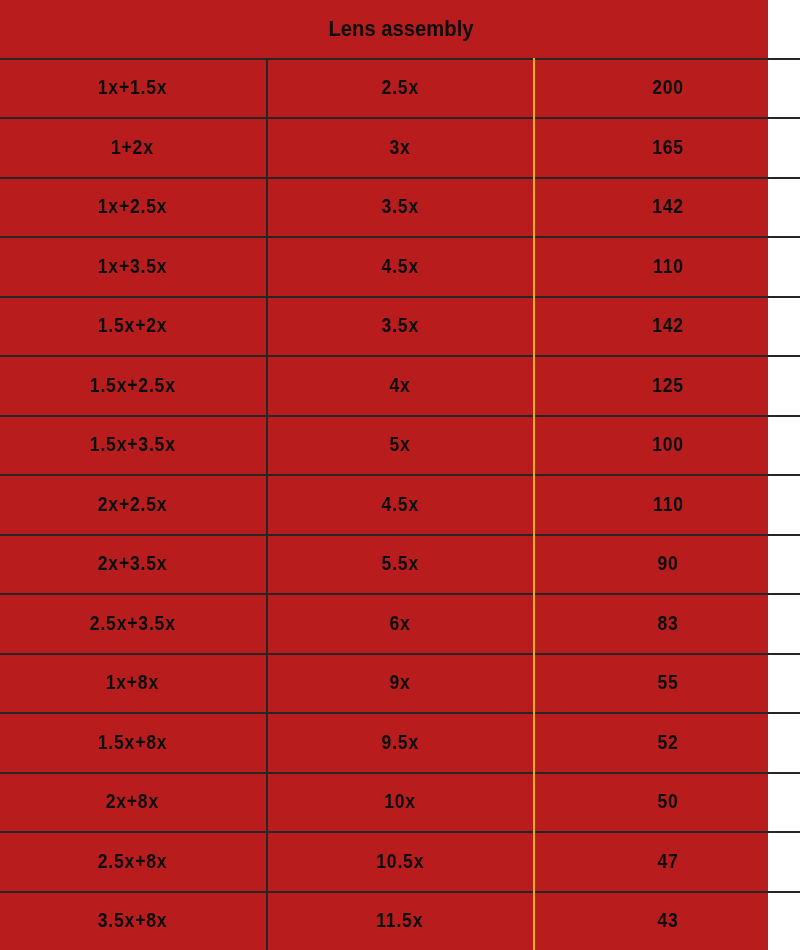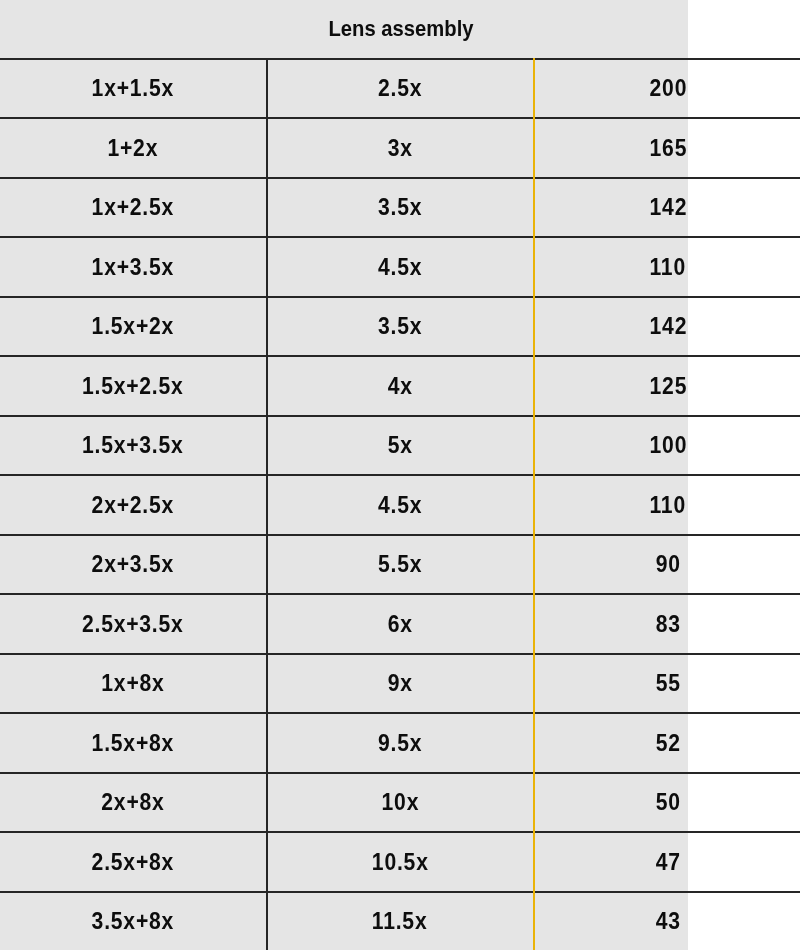--- a/index.html
+++ b/index.html
@@ -1,22 +1,22 @@
 <!DOCTYPE html>
 <html><head>
 <meta charset="utf-8">
 <style>
   html,body{margin:0;padding:0;background:#ffffff;}
   body{width:800px;height:950px;overflow:hidden;font-family:"Liberation Sans",sans-serif;}
-  .page{position:relative;width:688px;height:950px;background:#e5e5e5;}
+  .page{position:relative;width:768px;height:950px;background:#b91c1c;}
   .title{position:absolute;left:0;top:17px;width:802px;text-align:center;font-size:22.6px;line-height:24px;font-weight:bold;color:#0d0d0d;}
   .title span{display:inline-block;transform:scaleX(0.895);transform-origin:center;}
   .tbl{position:absolute;left:0px;top:57.5px;width:802px;border-collapse:collapse;table-layout:fixed;}
   .tbl col.k1{width:267px;} .tbl col.k2{width:267px;} .tbl col.k3{width:268px;}
-  .tbl td{border-top:2px solid #262626;height:57.5px;line-height:55.8px;padding:0;text-align:center;font-size:24px;font-weight:bold;color:#0d0d0d;}
+  .tbl td{border-top:2px solid #262626;height:57.5px;line-height:55.8px;padding:0;text-align:center;font-size:20px;font-weight:bold;color:#0d0d0d;}
   .tbl td i{font-style:normal;display:inline-block;white-space:nowrap;transform:scaleX(0.88);transform-origin:center;letter-spacing:0.9px;position:relative;left:-0.45px;}
   .c1{width:267px;border-right:2px solid #262626;}
   .c2{width:267px;border-right:2px solid #eab308;}
   .c3{width:268px;}
 </style>
 </head>
 <body>
 
 <div class="page">
   <div class="title"><span>Lens assembly</span></div>

